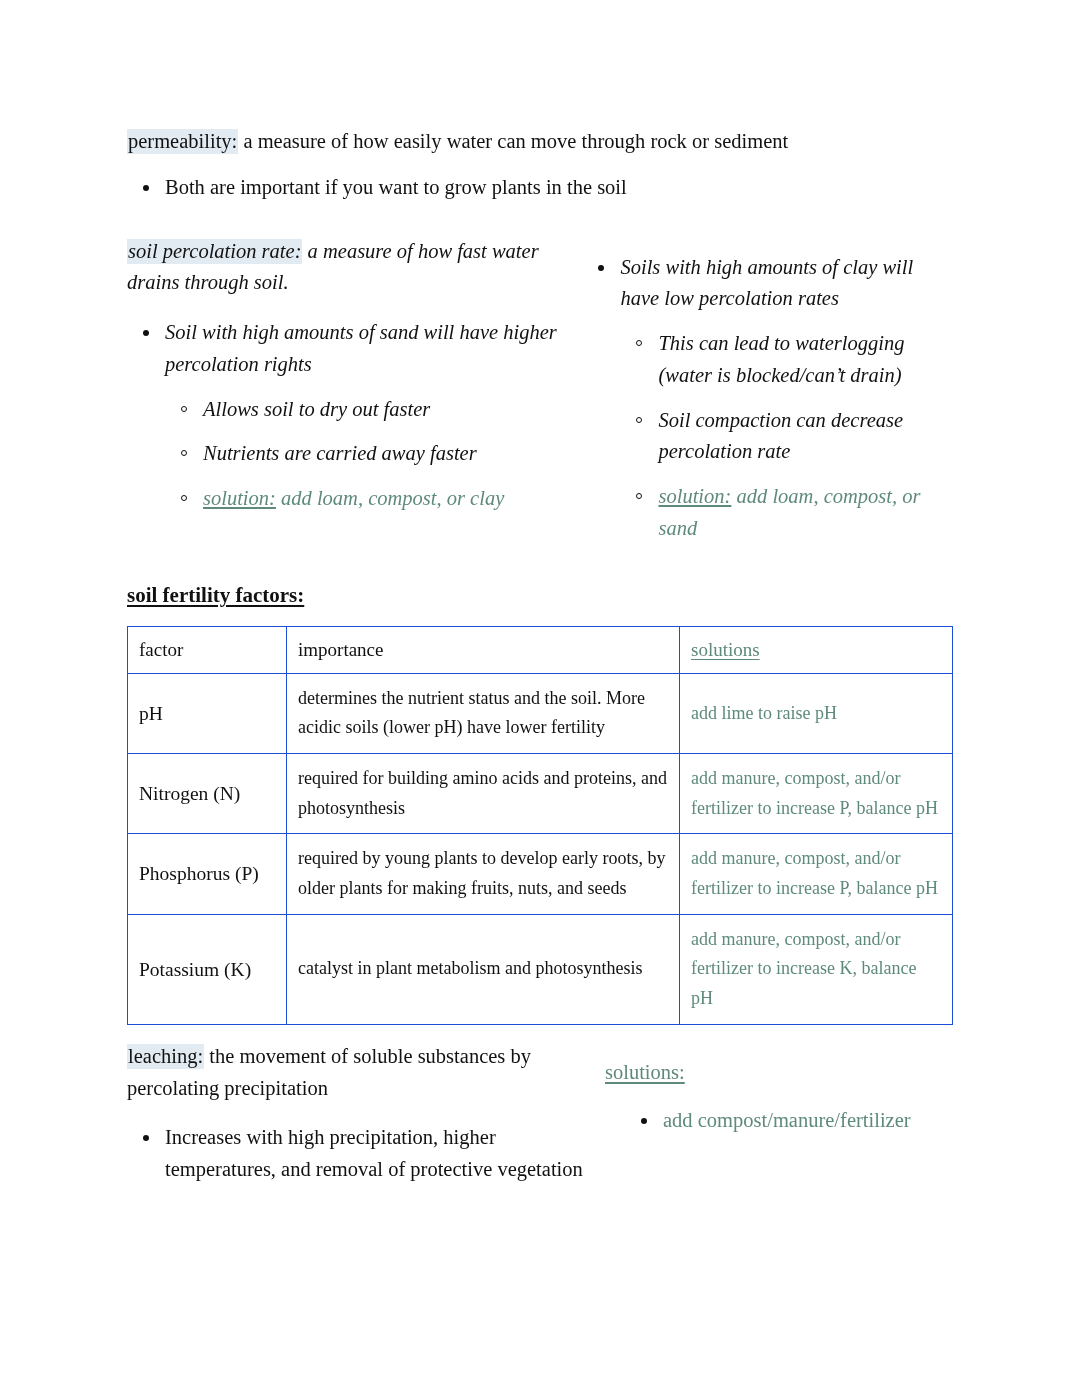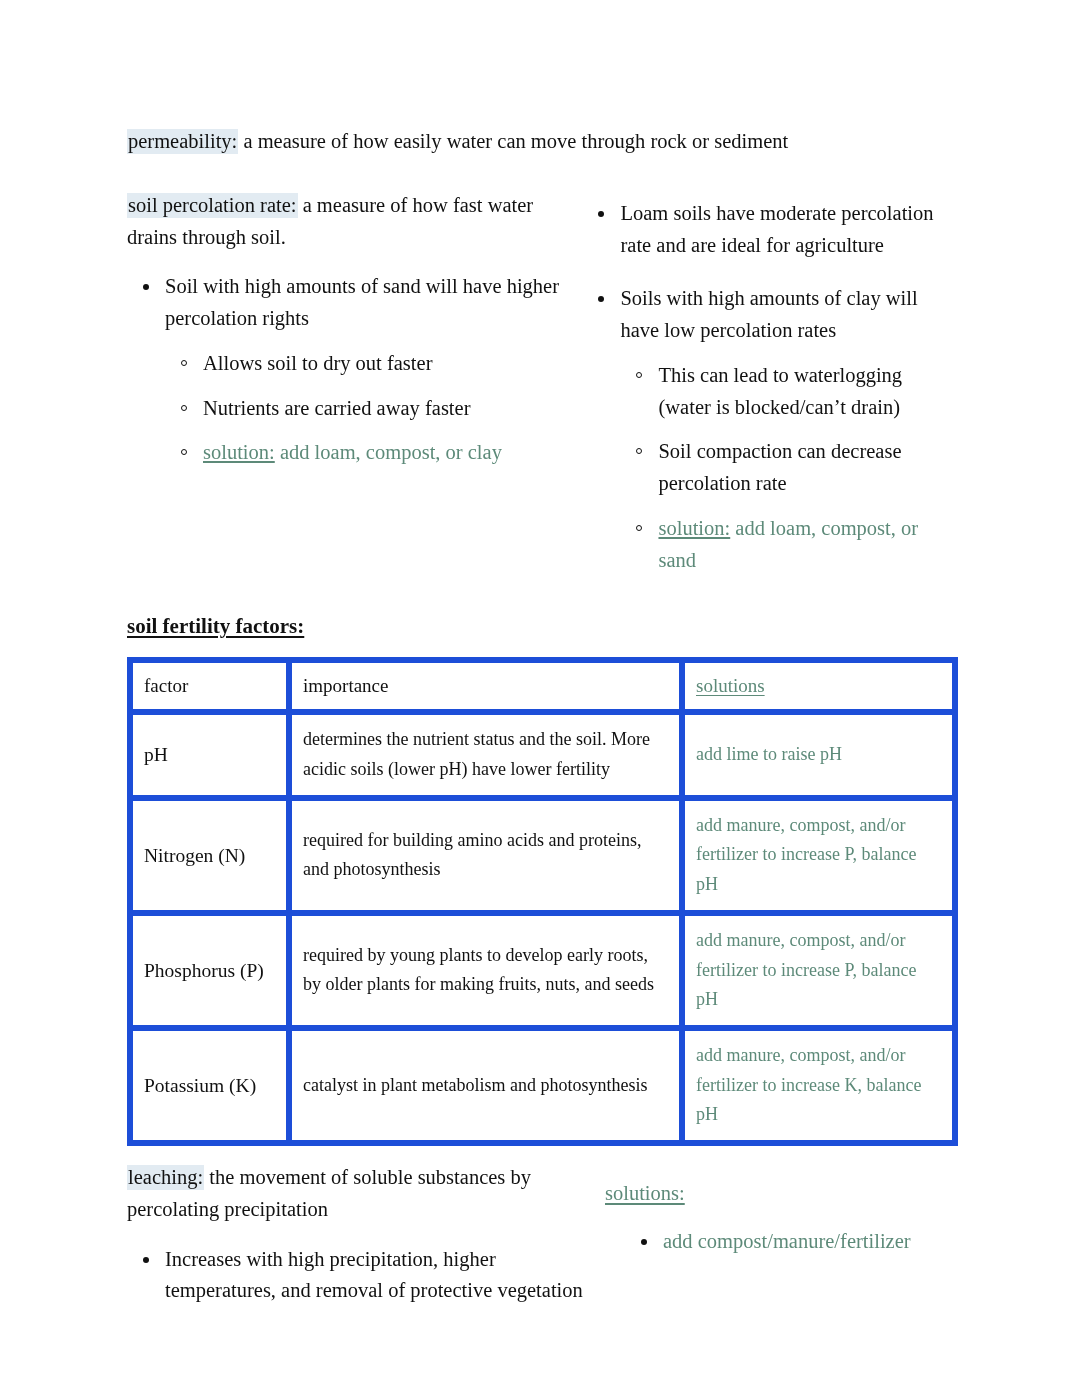--- a/index.html
+++ b/index.html
@@ -92,20 +92,21 @@
     border-radius: 50%;
     border: 1.4px solid #111111;
     background: transparent;
     box-sizing: border-box;
   }
 
   
   .cols {
     display: flex;
     gap: 12px;
+    font-style: italic;
   }
   .col-left { width: 450px; }
   .col-right { width: 376px; }
 
   
   .section-head {
     font-size: 21px;
     font-weight: bold;
     text-decoration: underline;
     text-underline-offset: 3px;
@@ -116,21 +117,21 @@
   table.fert {
     border-collapse: collapse;
     width: 825px;
     table-layout: fixed;
     margin-top: 18px;
   }
   table.fert col.c1 { width: 159px; }
   table.fert col.c2 { width: 393px; }
   table.fert col.c3 { width: 273px; }
   table.fert td, table.fert th {
-    border: 6px solid #1d4ed8;
+    border: 1px solid #1d4ed8;
     vertical-align: middle;
     text-align: left;
     font-weight: normal;
     padding: 10px 12px 10px 11px;
   }
   table.fert th {
     padding-top: 12px;
     padding-bottom: 12px;
   }
   .cell-factor { font-size: 19.5px; line-height: 1.5; }
@@ -198,41 +199,43 @@
   }
 </style>
 </head>
 <body>
 
 <div class="page">
   <div class="content">
 
     <p class="para"><span class="hl">permeability:</span><span> a measure of how easily water can move through rock or sediment</span></p>
 
+    <ul class="lvl1">
+      <li><span>Both are important if you want to grow plants in the soil</span></li>
+    </ul>
 
     <div class="cols" style="margin-top:32px;">
 
       <div class="col-left">
         <p class="para"><span class="hl">soil percolation rate:</span><span> a measure of how fast water drains through soil.</span></p>
 
         <ul class="lvl1" style="margin-top:18px;">
           <li>
             <span>Soil with high amounts of sand will have higher percolation rights</span>
             <ul class="lvl2">
               <li><span>Allows soil to dry out faster</span></li>
               <li><span>Nutrients are carried away faster</span></li>
               <li><span class="green u">solution:</span><span class="green"> add loam, compost, or clay</span></li>
             </ul>
           </li>
         </ul>
       </div>
 
       <div class="col-right">
         <ul class="lvl1" style="margin-top:-6px;">
-          <li><span>Loam soils have moderate percolation rate and are ideal for agriculture</span></li>
           <li style="margin-top:22px;">
             <span>Soils with high amounts of clay will have low percolation rates</span>
             <ul class="lvl2">
               <li><span>This can lead to waterlogging (water is blocked/can’t drain)</span></li>
               <li><span>Soil compaction can decrease percolation rate</span></li>
               <li><span class="green u">solution:</span><span class="green"> add loam, compost, or sand</span></li>
             </ul>
           </li>
         </ul>
       </div>

